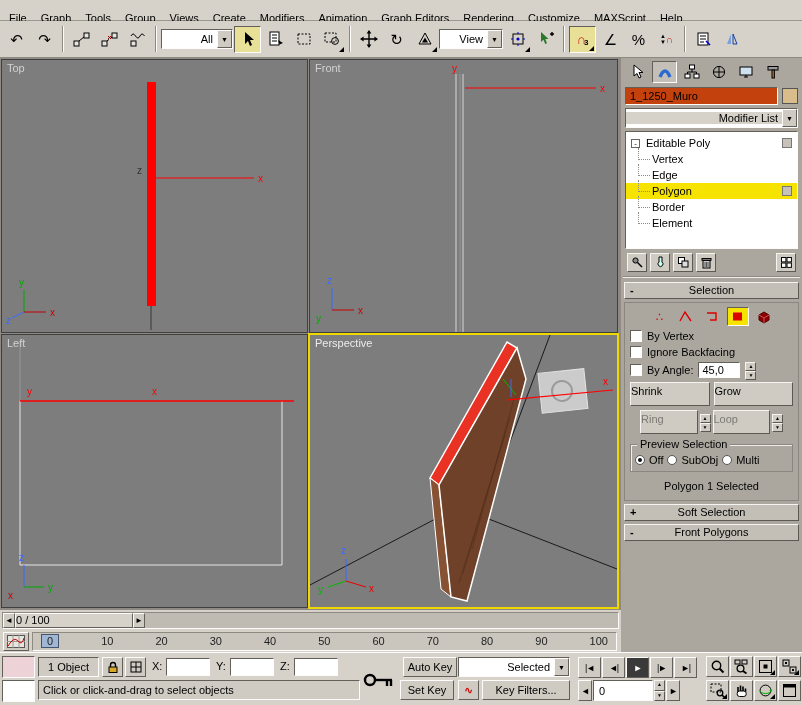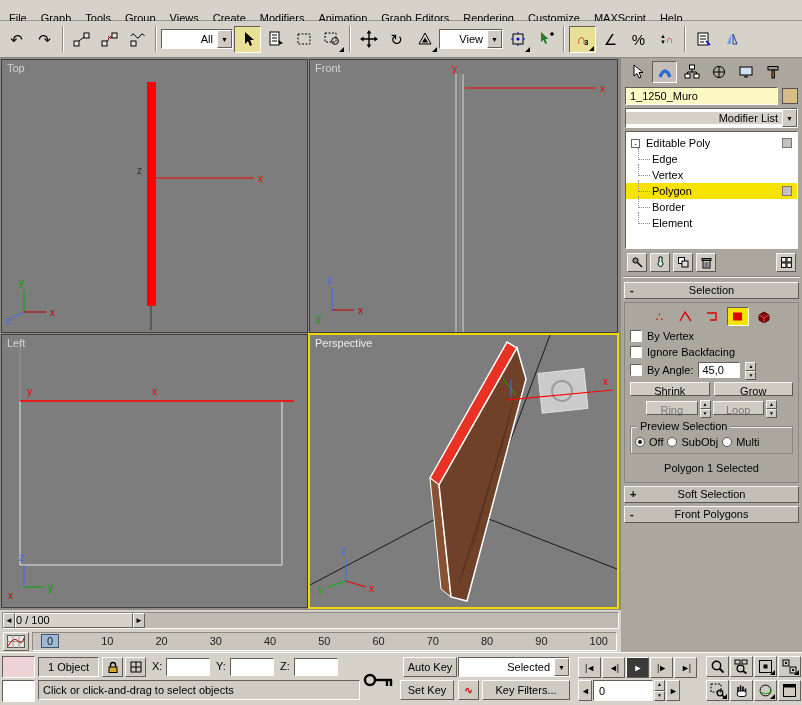--- a/index.html
+++ b/index.html
@@ -42,21 +42,21 @@
 .mini-curve{width:26px;height:19px;margin:0 3px;display:flex;align-items:center;justify-content:center;flex:none;background:#cfcbc3}
 .ruler{flex:1;height:19px;position:relative;background:#cac6be;border:1px solid;border-color:#8d8a82 #fdfcfa #fdfcfa #8d8a82;display:flex;justify-content:space-between;align-items:center;padding:0 8px;margin-right:4px}
 .tick{color:#222}
 .tick.cur{background:#9fb6d4;border:1px solid #44536e;padding:0 5px}
 
 .cmd{position:absolute;left:621px;top:58px;width:181px;height:594px;background:#aba79f;padding:0 2px;overflow:hidden}
 .cmd-tabs{display:flex;height:26px;align-items:center;padding:2px 2px 1px;gap:2px}
 .ctab{width:25px;height:22px;display:flex;align-items:center;justify-content:center}
 .ctab.pressed{border:1px solid;border-color:#63605a #fdfcfa #fdfcfa #63605a;background:#c4c0b8}
 .name-row{display:flex;align-items:center;gap:4px;margin:3px 2px}
-.name-field{flex:1;height:18px;display:flex;align-items:center;padding:0 4px;background:#fef9c3;border:1px solid;border-color:#63605a #fdfcfa #fdfcfa #63605a}
+.name-field{flex:1;height:18px;display:flex;align-items:center;padding:0 4px;background:#c2410c;border:1px solid;border-color:#63605a #fdfcfa #fdfcfa #63605a}
 .swatch{width:16px;height:16px;background:#d8bc8a;border:1px solid #555;flex:none}
 .modlist{margin:2px 2px;height:20px}
 .modlist .combo-text{background:#d6d2ca}
 .stack{margin:3px 2px;height:118px;background:#fff;border:1px solid;border-color:#63605a #fdfcfa #fdfcfa #63605a;padding:3px 0;overflow:hidden}
 .srow{display:flex;align-items:center;height:16px;padding:0 2px}
 .srow.active{background:#f6e300}
 .expbox{width:9px;height:9px;border:1px solid #666;background:#fff;font-size:8px;line-height:7px;text-align:center;margin:0 4px 0 3px;flex:none}
 .tree{width:12px;height:12px;margin-left:10px;border-left:1px dotted #8a8a8a;border-bottom:1px dotted #8a8a8a;transform:translateY(-5px);flex:none}
 .slab{margin-left:2px;white-space:nowrap}
 .sqbtn{width:10px;height:10px;margin-left:auto;margin-right:3px;background:#c6c2ba;border:1px solid #777;flex:none}
@@ -68,25 +68,25 @@
 .roll-h .pm{position:absolute;left:5px;top:0;font-weight:bold}
 .roll-body{margin:0 1px 2px;border:1px solid #8a8780;padding:4px 3px 2px;background:#aba79f}
 .so-row{display:flex;justify-content:center;gap:4px;margin-bottom:2px}
 .so{width:22px;height:19px;display:flex;align-items:center;justify-content:center;position:relative;background:#aba79f}
 .so.active{background:#f6e300;border:1px solid;border-color:#63605a #fdfcfa #fdfcfa #63605a}
 .cbrow{display:flex;align-items:center;gap:5px;margin:4px 2px}
 .cb{width:12px;height:12px;background:#fff;border:1px solid;border-color:#63605a #fdfcfa #fdfcfa #63605a;flex:none}
 .nf{background:#fff;border:1px solid;border-color:#63605a #fdfcfa #fdfcfa #63605a;height:16px;display:flex;align-items:center;padding:0 3px}
 .spin{display:flex;flex-direction:column;width:11px;height:16px;flex:none}
 .spin span{flex:1;font-size:5px;line-height:7px;text-align:center;background:#cfcbc3;border:1px solid;border-color:#f6f4f0 #5c5952 #5c5952 #f6f4f0}
-.pb{background:#cfcbc3;border:1px solid;border-color:#f6f4f0 #5c5952 #5c5952 #f6f4f0;text-align:center;height:14px;line-height:16px;white-space:nowrap}
+.pb{background:#cfcbc3;border:1px solid;border-color:#f6f4f0 #5c5952 #5c5952 #f6f4f0;height:24px;line-height:16px;white-space:nowrap}
 .pb.dis{color:#7c7974}
 .row2{display:flex;gap:4px;margin:4px 2px}
 .row2 .pb{flex:1}
-.rowrl{display:flex;gap:2px;margin:4px 18px;align-items:center}
+.rowrl{display:flex;gap:2px;margin:4px 12px;align-items:center}
 .rowrl .pb{flex:1}
 .gbox{position:relative;margin:10px 2px 6px;border:1px solid #8a8780;box-shadow:1px 1px 0 #f0ede8 inset;padding:9px 4px 5px}
 .gbox-title{position:absolute;top:-7px;left:6px;background:#aba79f;padding:0 3px}
 .radio-row{display:flex;align-items:center;gap:4px}
 .radio{width:10px;height:10px;border-radius:50%;background:#fff;border:1px solid #555;position:relative;flex:none}
 .radio.sel::after{content:'';position:absolute;left:2px;top:2px;width:4px;height:4px;border-radius:50%;background:#111}
 .sel-status{text-align:center;margin:8px 0 6px}
 .settings-sq{width:16px;height:18px;display:flex;align-items:center;justify-content:center;background:#cfcbc3;border:1px solid;border-color:#f6f4f0 #5c5952 #5c5952 #f6f4f0;flex:none}
 .settings-sq i{display:block;width:7px;height:7px;border:1px solid #333;background:#fff}
 .exrow{display:flex;gap:2px;margin:4px 2px;align-items:center}
@@ -428,25 +428,25 @@
     </div>
 
     <div class="stack">
       <div class="srow">
         <span class="expbox"><span>-</span></span>
         <span class="slab">Editable Poly</span>
         <span class="sqbtn"></span>
       </div>
       <div class="srow">
         <span class="tree"></span>
-        <span class="slab">Edge</span>
+        <span class="slab">Vertex</span>
       </div>
       <div class="srow">
         <span class="tree"></span>
-        <span class="slab">Vertex</span>
+        <span class="slab">Edge</span>
       </div>
       <div class="srow active">
         <span class="tree"></span>
         <span class="slab">Polygon</span>
         <span class="sqbtn"></span>
       </div>
       <div class="srow">
         <span class="tree"></span>
         <span class="slab">Border</span>
       </div>

